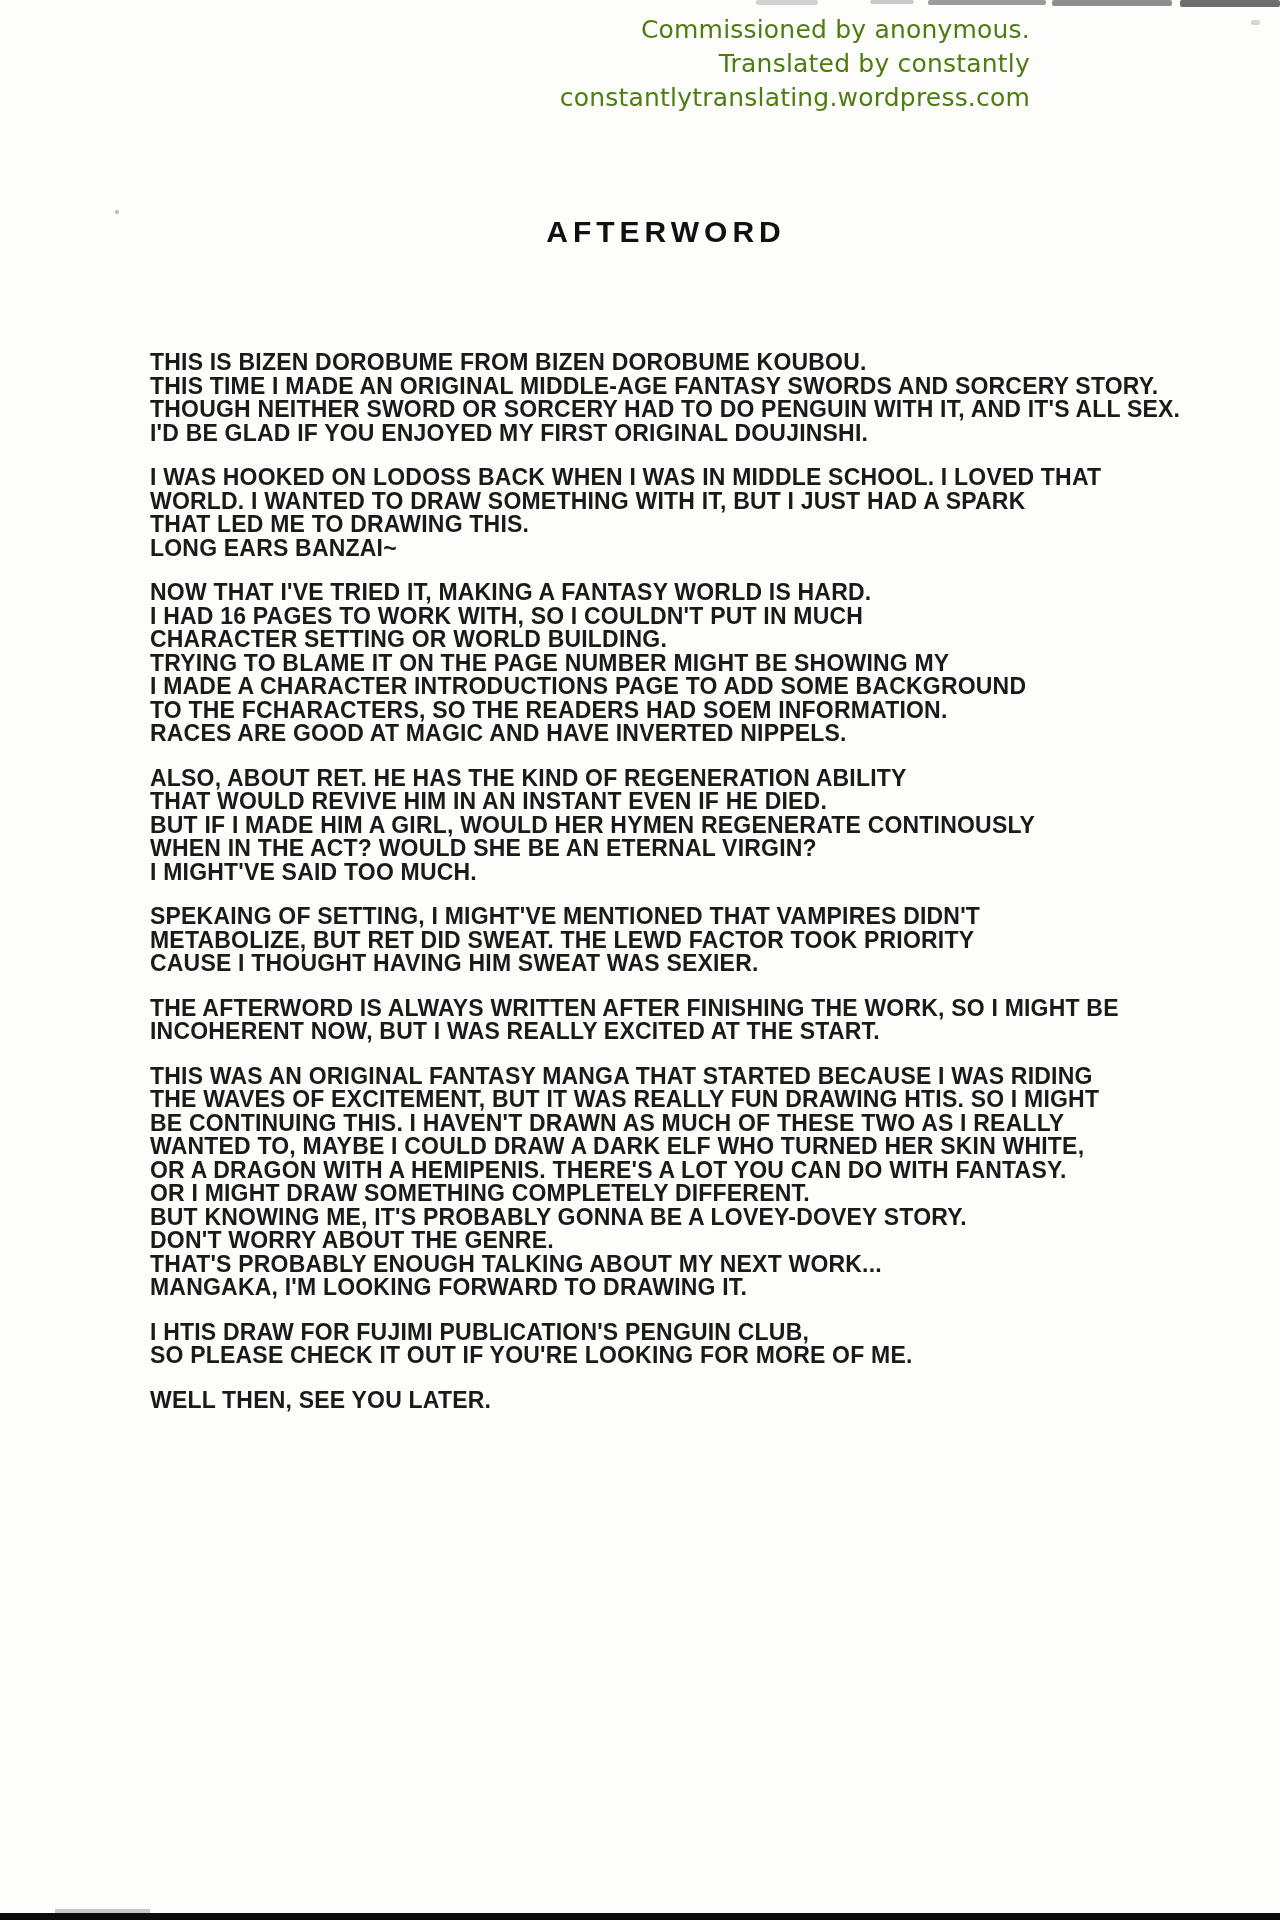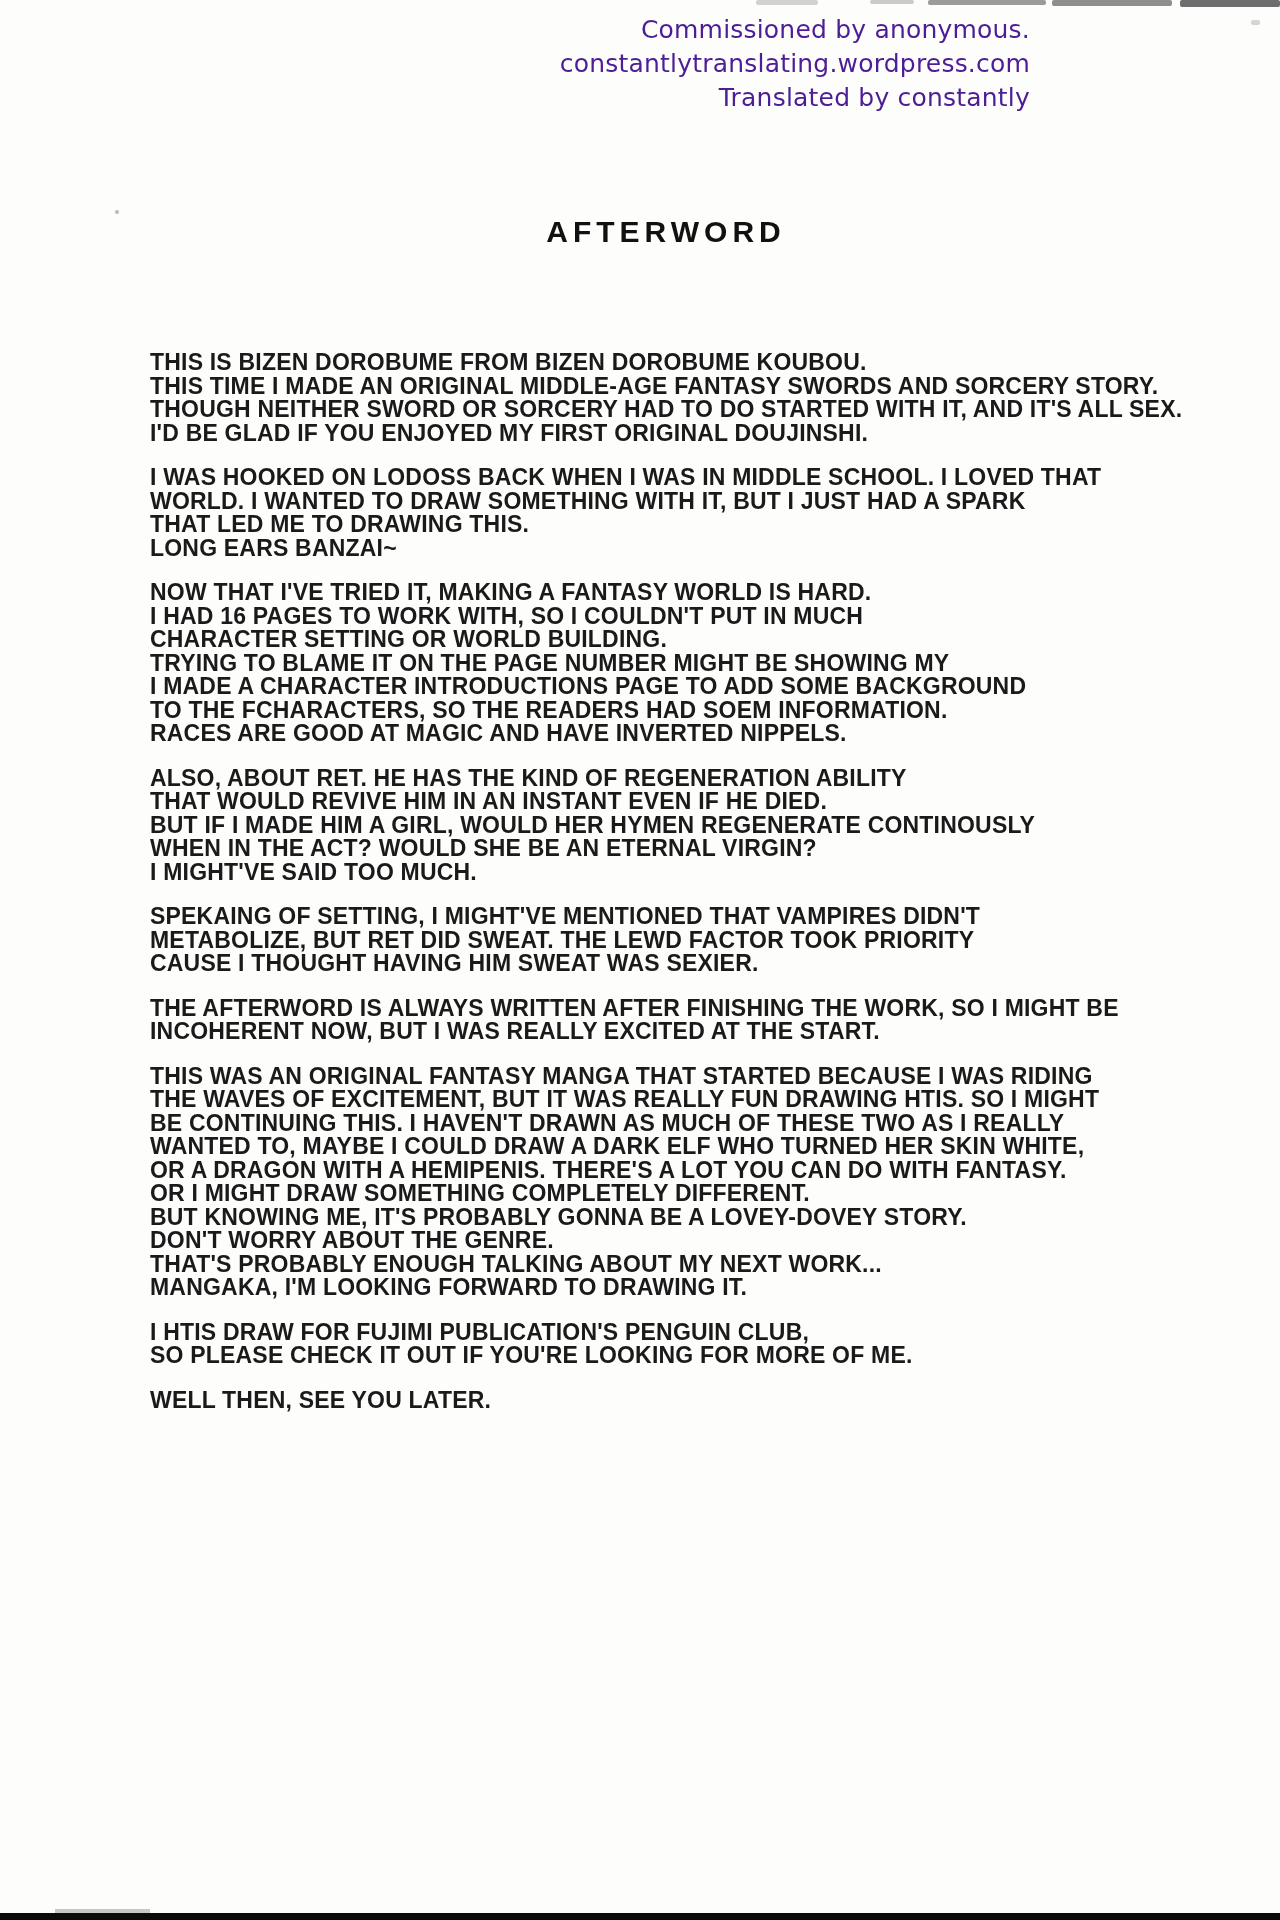--- a/index.html
+++ b/index.html
@@ -18,21 +18,21 @@
   }
   .credits {
     position: absolute;
     top: 13px;
     right: 250px;
     text-align: right;
     font-family: "DejaVu Sans", sans-serif;
     font-size: 25px;
     line-height: 34px;
     letter-spacing: 0.2px;
-    color: #4c1d95;
+    color: #4d7c0f;
     white-space: nowrap;
   }
   .title {
     position: absolute;
     top: 215px;
     left: 0;
     width: 1236px;
     margin: 0;
     text-align: center;
     font-size: 30px;
@@ -75,31 +75,31 @@
   <div class="artifact a-top-1"></div>
   <div class="artifact a-top-2"></div>
   <div class="artifact a-top-3"></div>
   <div class="artifact a-top-4"></div>
   <div class="artifact a-top-5"></div>
   <div class="artifact a-speck-1"></div>
   <div class="artifact a-speck-2"></div>
 
   <div class="credits">
       <div class="line">Commissioned by anonymous.</div>
+      <div class="line">Translated by constantly</div>
       <div class="line">constantlytranslating.wordpress.com</div>
-      <div class="line">Translated by constantly</div>
     </div>
 
   <h1 class="title">AFTERWORD</h1>
 
   <div class="body-text">
     <div class="para">
         <div class="line">THIS IS BIZEN DOROBUME FROM BIZEN DOROBUME KOUBOU.</div>
         <div class="line">THIS TIME I MADE AN ORIGINAL MIDDLE-AGE FANTASY SWORDS AND SORCERY STORY.</div>
-        <div class="line">THOUGH NEITHER SWORD OR SORCERY HAD TO DO STARTED WITH IT, AND IT'S ALL SEX.</div>
+        <div class="line">THOUGH NEITHER SWORD OR SORCERY HAD TO DO PENGUIN WITH IT, AND IT'S ALL SEX.</div>
         <div class="line">I'D BE GLAD IF YOU ENJOYED MY FIRST ORIGINAL DOUJINSHI.</div>
       </div>
     <div class="para">
         <div class="line">I WAS HOOKED ON LODOSS BACK WHEN I WAS IN MIDDLE SCHOOL. I LOVED THAT</div>
         <div class="line">WORLD. I WANTED TO DRAW SOMETHING WITH IT, BUT I JUST HAD A SPARK</div>
         <div class="line">THAT LED ME TO DRAWING THIS.</div>
         <div class="line">LONG EARS BANZAI~</div>
       </div>
     <div class="para">
         <div class="line">NOW THAT I'VE TRIED IT, MAKING A FANTASY WORLD IS HARD.</div>

